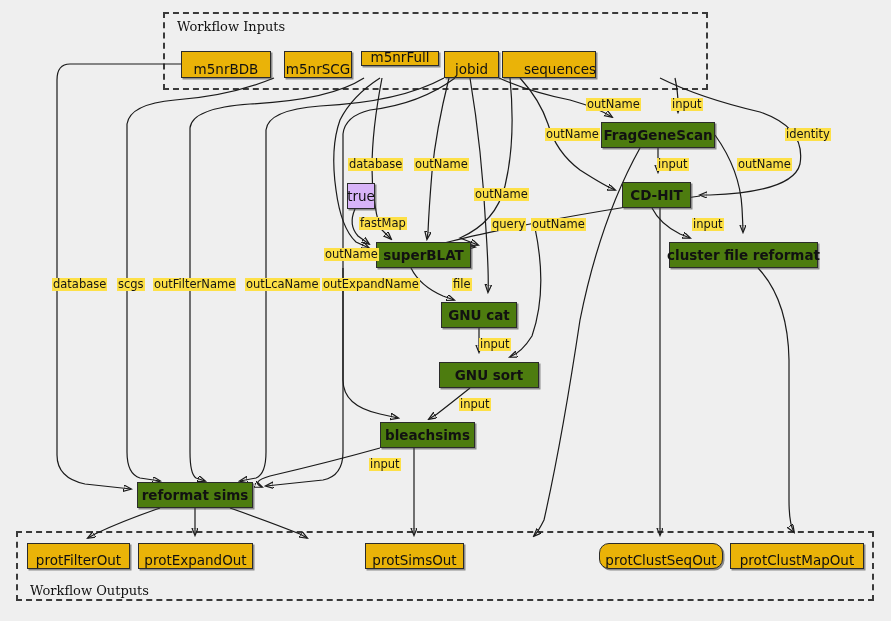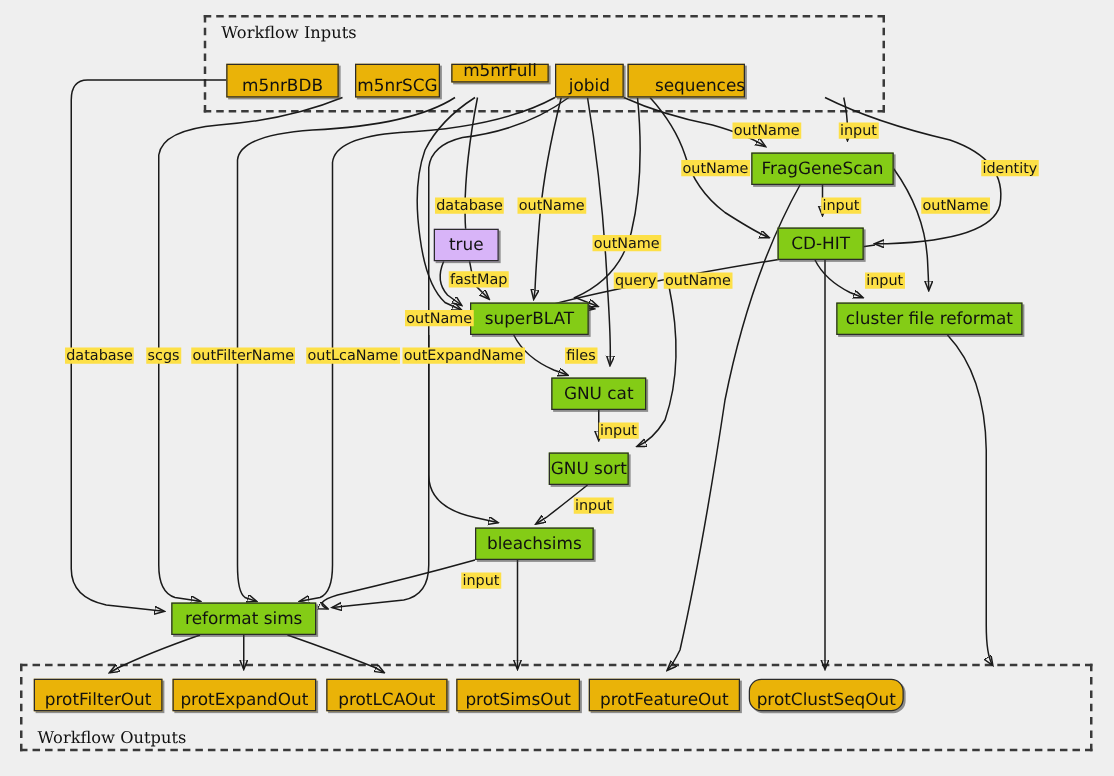--- a/index.html
+++ b/index.html
@@ -50,21 +50,22 @@
     font-size: 13.5px;
     color: #111;
     white-space: nowrap;
     box-shadow: 1.5px 1.5px 0 rgba(60,60,60,0.55);
   }
   .node.io {
     background: #eab308;
     align-items: flex-end;
   }
   .node.step {
-    background: #84cc16;
+    background: #4d7c0f;
+    font-weight: bold;
   }
   .node.literal {
     background: #d8b4f8;
   }
   .elabel {
     position: absolute;
     font-size: 11.5px;
     color: #151515;
     white-space: nowrap;
     background: #fde047;
@@ -161,71 +162,68 @@
 
   <div class="node step" style="left:601px; top:122px; width:114px; height:26px;">
     <span>FragGeneScan</span>
   </div>
   <div class="node step" style="left:622px; top:182px; width:69px; height:26px;text-align:center;">
     <span>CD-HIT</span>
   </div>
   <div class="node step" style="left:669px; top:242px; width:149px; height:26px;">
     <span>cluster file reformat</span>
   </div>
-  <div class="node literal" style="left:347px; top:183px; width:52px; height:26px;">
+  <div class="node literal" style="left:347px; top:183px; width:28px; height:26px;">
     <span>true</span>
   </div>
   <div class="node step" style="left:376px; top:242px; width:95px; height:26px;">
     <span>superBLAT</span>
   </div>
   <div class="node step" style="left:441px; top:302px; width:76px; height:26px;">
     <span>GNU cat</span>
   </div>
-  <div class="node step" style="left:439px; top:362px; width:64px; height:26px;">
+  <div class="node step" style="left:439px; top:362px; width:100px; height:26px;">
     <span>GNU sort</span>
   </div>
   <div class="node step" style="left:380px; top:422px; width:95px; height:26px;">
     <span>bleachsims</span>
   </div>
   <div class="node step" style="left:137px; top:482px; width:116px; height:26px;">
     <span>reformat sims</span>
   </div>
 
   <div class="node io" style="left:27px; top:543px; width:103px; height:26px;">
     <span>protFilterOut</span>
   </div>
   <div class="node io" style="left:138px; top:543px; width:115px; height:26px;">
     <span>protExpandOut</span>
   </div>
-  <div class="node io" style="left:261px; top:543px; width:97px; height:26px;">
-    <span>protLCAOut</span>
-  </div>
   <div class="node io" style="left:365px; top:543px; width:99px; height:26px;">
     <span>protSimsOut</span>
   </div>
-  <div class="node io" style="left:471px; top:543px; width:121px; height:26px;">
-    <span>protFeatureOut</span>
-  </div>
   <div class="node io" style="left:599px; top:543px; width:124px; height:26px;border-radius:10px;">
     <span>protClustSeqOut</span>
+  </div>
+  <div class="node io" style="left:730px; top:543px; width:134px; height:26px;">
+    <span>protClustMapOut</span>
   </div>
 
   <div class="elabel" style="left:52px; top:278px;">database</div>
   <div class="elabel" style="left:117px; top:278px;">scgs</div>
   <div class="elabel" style="left:153px; top:278px;">outFilterName</div>
   <div class="elabel" style="left:245px; top:278px;">outLcaName</div>
   <div class="elabel" style="left:322px; top:278px;">outExpandName</div>
   <div class="elabel" style="left:348px; top:158px;">database</div>
   <div class="elabel" style="left:414px; top:158px;">outName</div>
   <div class="elabel" style="left:359px; top:217px;">fastMap</div>
   <div class="elabel" style="left:324px; top:248px;">outName</div>
   <div class="elabel" style="left:474px; top:188px;">outName</div>
   <div class="elabel" style="left:491px; top:218px;">query</div>
   <div class="elabel" style="left:531px; top:218px;">outName</div>
-  <div class="elabel" style="left:452px; top:278px;">files</div>
+  <div class="elabel" style="left:452px; top:278px;">file</div>
   <div class="elabel" style="left:479px; top:338px;">input</div>
   <div class="elabel" style="left:459px; top:398px;">input</div>
   <div class="elabel" style="left:369px; top:458px;">input</div>
   <div class="elabel" style="left:586px; top:98px;">outName</div>
   <div class="elabel" style="left:671px; top:98px;">input</div>
   <div class="elabel" style="left:545px; top:128px;">outName</div>
   <div class="elabel" style="left:785px; top:128px;">identity</div>
   <div class="elabel" style="left:657px; top:158px;">input</div>
   <div class="elabel" style="left:737px; top:158px;">outName</div>
   <div class="elabel" style="left:692px; top:218px;">input</div>

